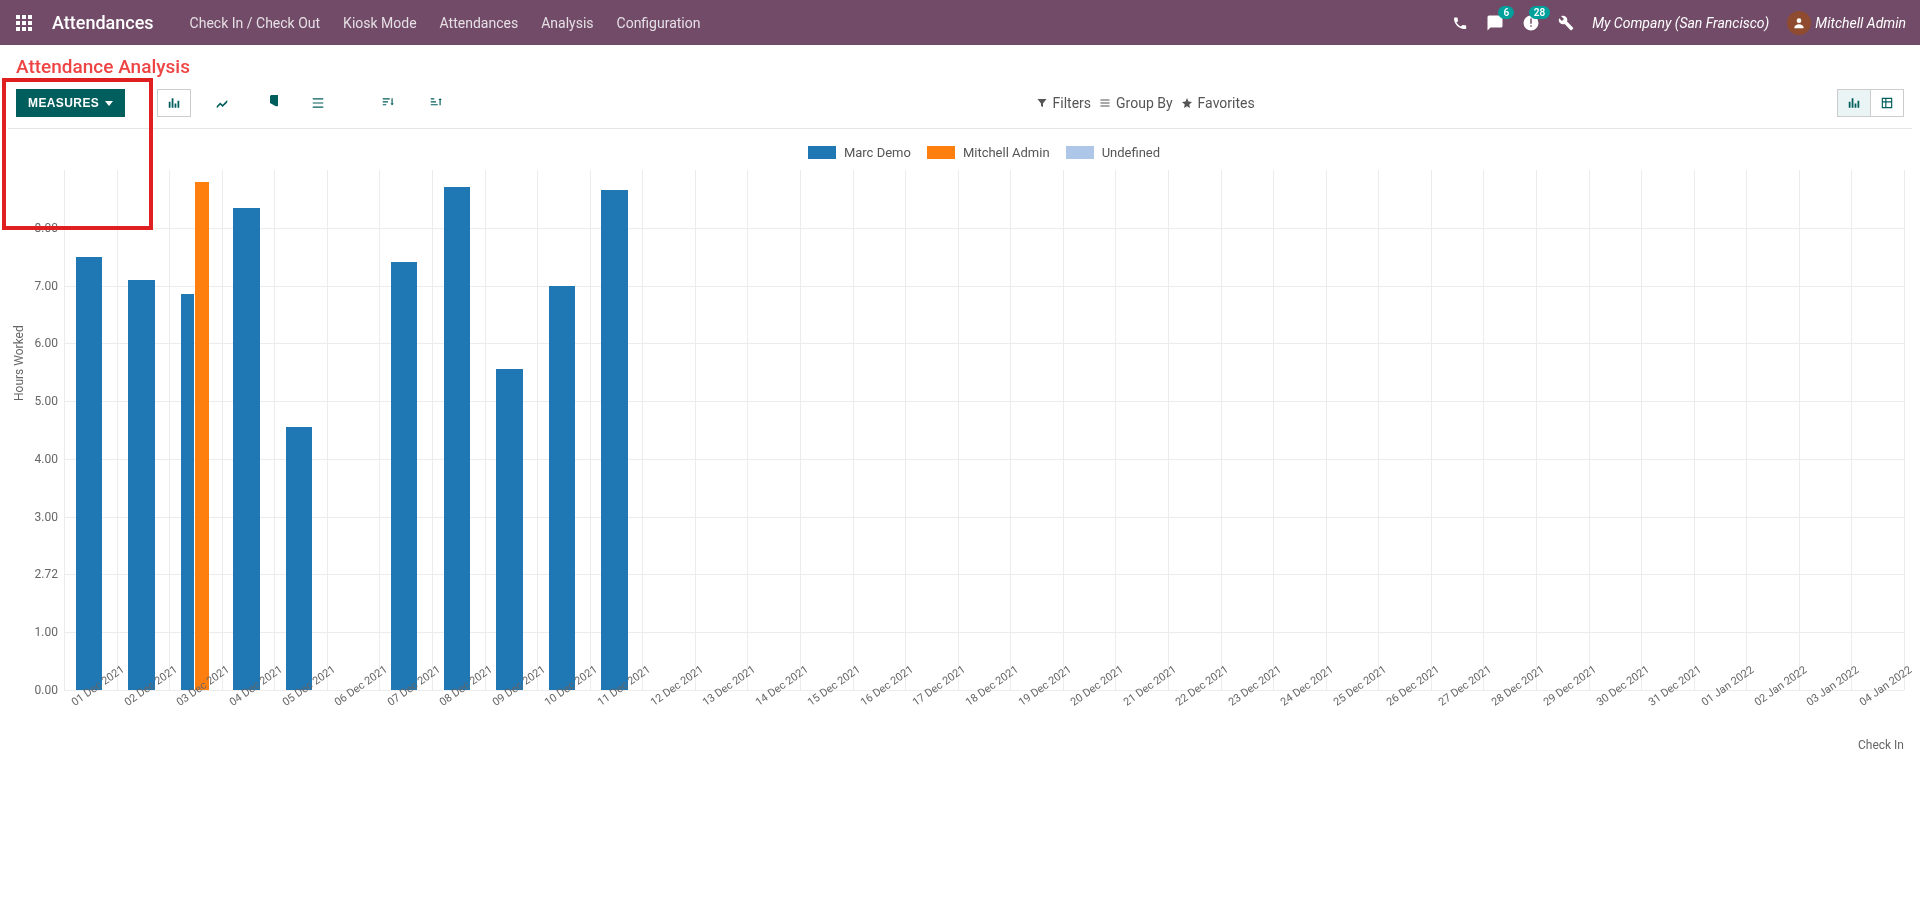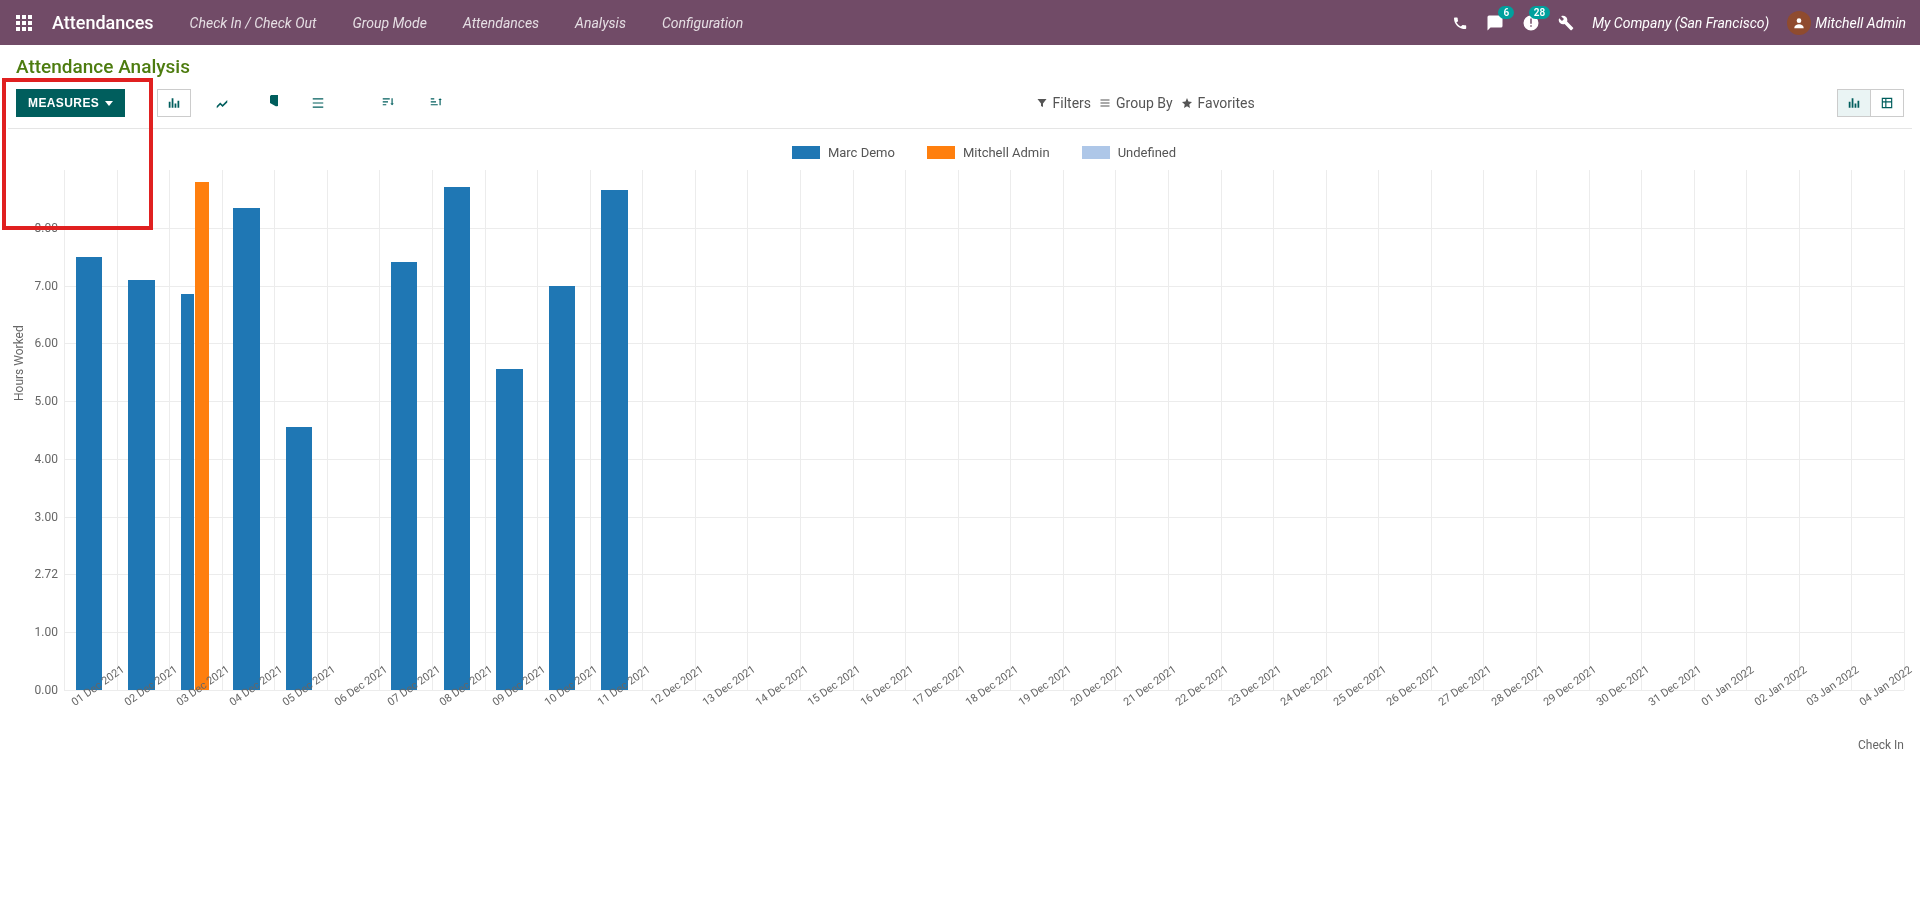--- a/index.html
+++ b/index.html
@@ -30,21 +30,21 @@
       cursor: pointer;
     }
     .apps-icon span {
       width: 4px; height: 4px; background: #fff; display: block;
     }
     .brand {
       font-size: 18px;
       font-weight: 500;
       margin-right: 18px;
     }
-    .topnav .menu { display: flex; gap: 36px; flex: 1; font-style: italic; }
+    .topnav .menu { display: flex; gap: 23px; flex: 1; }
     .topnav .menu a { color: #e6dfe4; text-decoration: none; font-size: 14px; cursor: pointer; }
     .topnav .right { display: flex; align-items: center; gap: 18px; }
     .topnav .icon-btn { position: relative; color: #fff; cursor: pointer; display: inline-flex; align-items: center; }
     .badge {
       position: absolute; top: -8px; right: -10px;
       background: #00A09D; color: #fff; border-radius: 9px;
       font-size: 10px; padding: 1px 5px; font-weight: 600;
     }
     .avatar {
       width: 24px; height: 24px; border-radius: 50%; background: #8f4b2f;
@@ -52,21 +52,21 @@
       font-size: 11px; color: #fff; margin-right: 4px;
     }
     .company, .user { font-size: 14px; cursor: pointer; font-style: italic; }
     .user { display: inline-flex; align-items: center; }
     
     .row2 {
       display: flex; align-items: center;
       padding: 10px 16px 4px;
       gap: 24px;
     }
-    .page-title { font-size: 19px; color: #4d7c0f; font-weight: 500; flex: 0 0 auto; }
+    .page-title { font-size: 19px; color: #ef4444; font-weight: 500; flex: 0 0 auto; }
     .spacer { flex: 1; }
     .search-wrap { flex: 1; position: relative; max-width: 770px; border-bottom: 1px solid #d0d0d0; }
     .search-wrap input {
       width: 100%; border: none; outline: none; padding: 6px 30px 6px 2px;
       font-size: 14px; color: #555;
     }
     .search-icon { position: absolute; right: 4px; top: 4px; color: #6b7280; cursor: pointer; }
     
     .row3 {
       display: flex; align-items: center;
@@ -108,21 +108,21 @@
     .dropdown .item.sel { font-weight: 600; color: #333; }
     .dropdown .sep { border-top: 1px solid #e2e2e2; margin: 6px 0; }
     
     .highlight-rect {
       position: absolute; border: 4px solid #E02020;
       z-index: 25; pointer-events: none;
     }
     
     .chart-wrap { position: relative; border-top: 1px solid #e5e5e5; margin: 0 8px; }
     .chart-inner { position: relative; padding: 10px 8px 0 56px; }
-    .legend { display: flex; gap: 32px; justify-content: center; padding: 6px 0 10px; font-size: 13px; color: #555; }
+    .legend { display: flex; gap: 16px; justify-content: center; padding: 6px 0 10px; font-size: 13px; color: #555; }
     .legend .li { display: inline-flex; align-items: center; gap: 8px; cursor: pointer; }
     .legend .sw { width: 28px; height: 13px; display: inline-block; }
     .plot { position: relative; height: 520px; }
     .hgrid { position: absolute; left: 0; right: 0; border-top: 1px solid #ececec; }
     .hgrid .ylabel { position: absolute; left: -42px; top: -8px; font-size: 12px; color: #666; width: 36px; text-align: right; }
     .vgrid { position: absolute; top: 0; bottom: 0; border-left: 1px solid #ececec; }
     .bar { position: absolute; bottom: 0; background: #1F77B4; }
     .xlabels { position: relative; height: 48px; }
     .xl {
       position: absolute; top: 8px;
@@ -149,21 +149,21 @@
     <span></span>
       <span></span>
       <span></span>
     <span></span>
       <span></span>
       <span></span>
   </div>
   <div class="brand">Attendances</div>
   <div class="menu">
     <a>Check In / Check Out</a>
-    <a>Group Mode</a>
+    <a>Kiosk Mode</a>
     <a>Attendances</a>
     <a>Analysis</a>
     <a>Configuration</a>
   </div>
   <div class="right">
     <span class="icon-btn">
       <svg width="16" height="16" viewBox="0 0 24 24" fill="currentColor">
           <path d="M6.6 10.8c1.4 2.8 3.8 5.1 6.6 6.6l2.2-2.2c.3-.3.7-.4 1.1-.3 1.2.4 2.5.6 3.8.6.6 0 1 .5 1 1v3.5c0 .6-.5 1-1 1C10.2 21 3 13.8 3 4.7c0-.6.5-1 1-1h3.5c.6 0 1 .5 1 1 0 1.3.2 2.6.6 3.8.1.4 0 .8-.3 1.1L6.6 10.8z"></path>
         </svg>
     </span>

